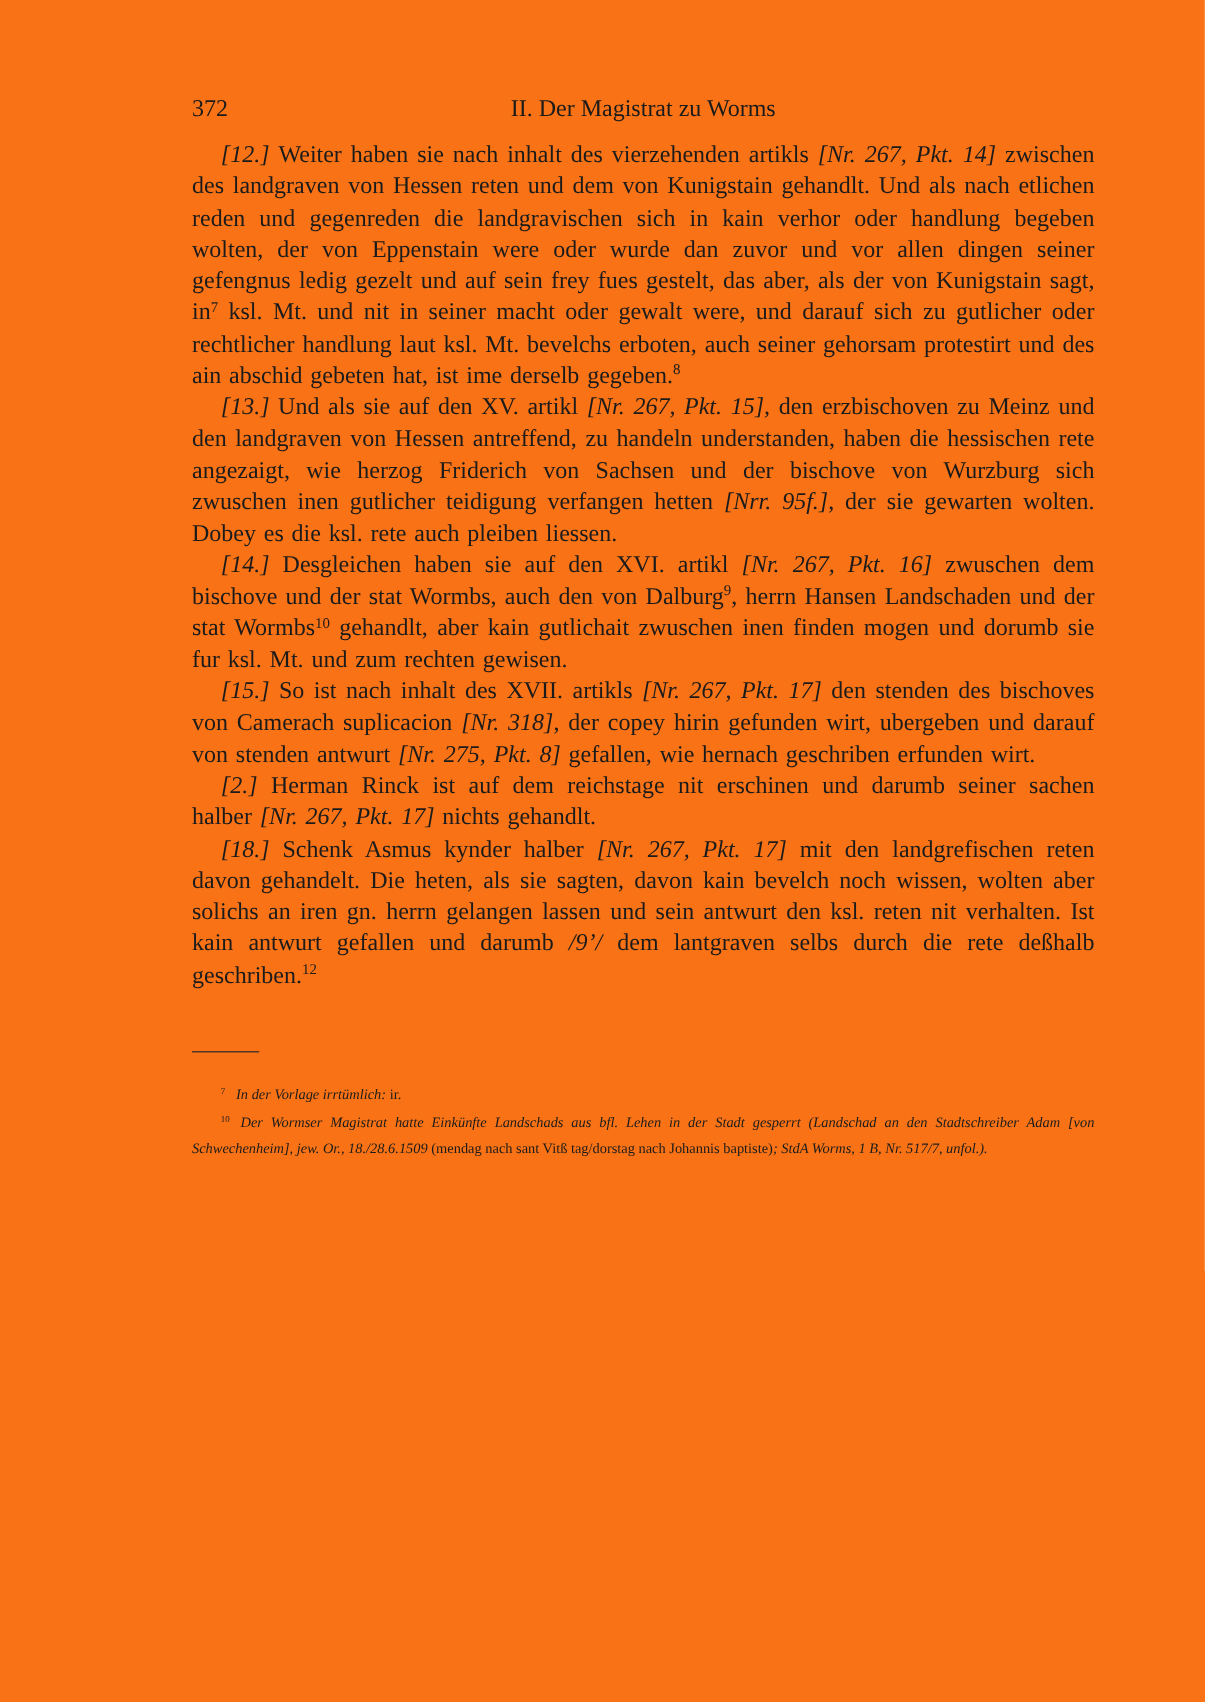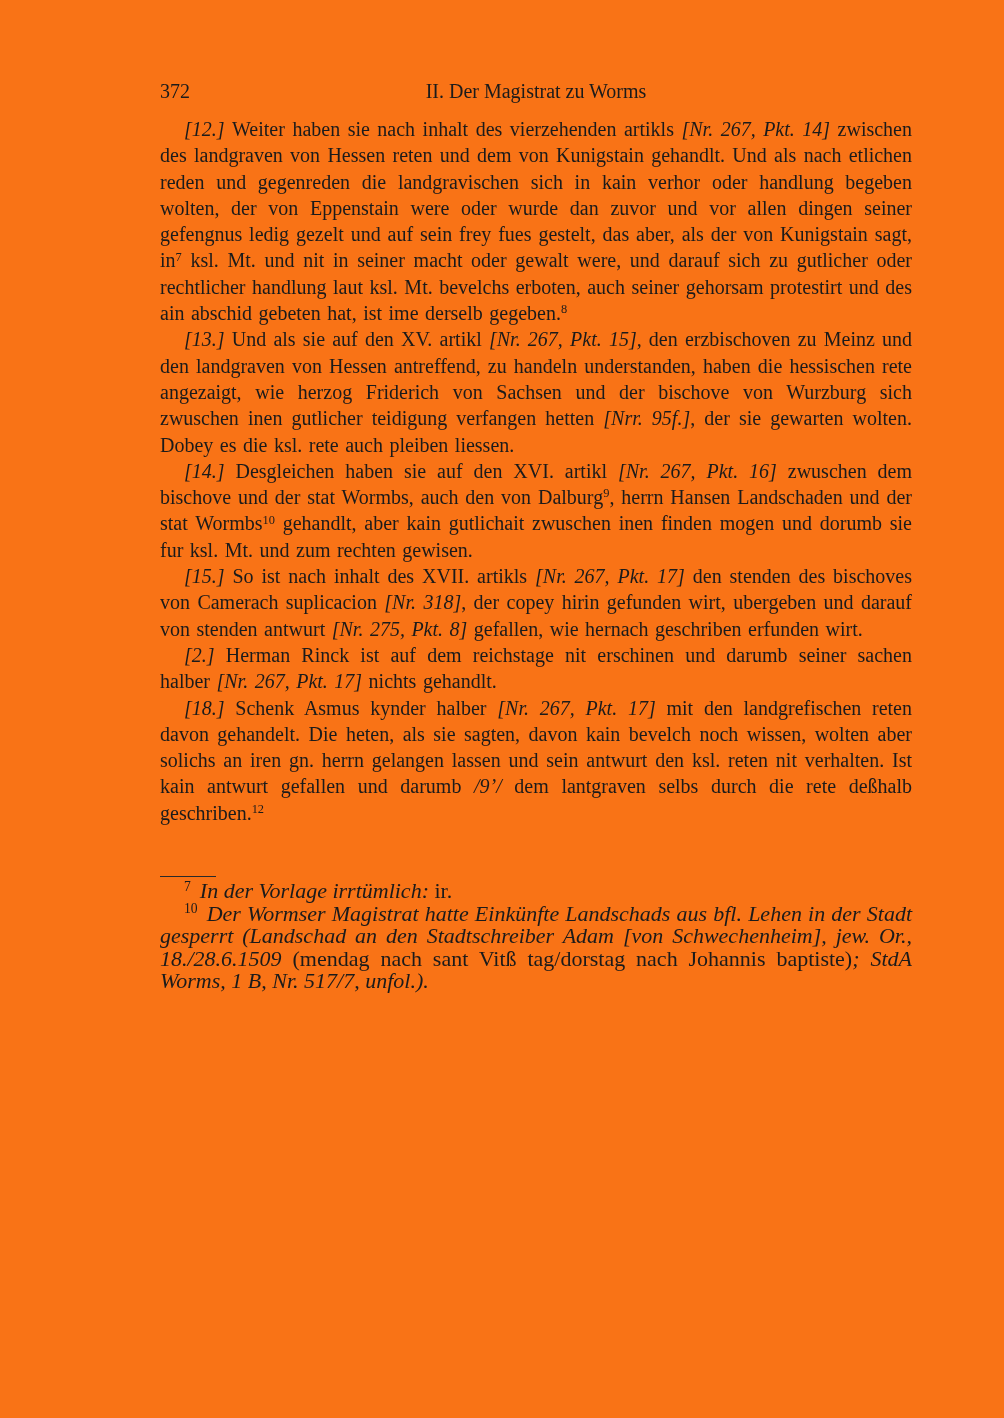--- a/index.html
+++ b/index.html
@@ -51,22 +51,22 @@
     vertical-align: baseline;
     position: relative;
     top: -0.55em;
   }
   .footnote-rule {
     margin-top: 50px;
     width: 56px;
     border-top: 1.6px solid #2a2a2a;
   }
   .footnotes {
-    margin-top: 3px;
-    font-size: 22px;
+    margin-top: 24px;
+    font-size: 12px;
     line-height: 22.6px;
   }
   .footnote {
     margin: 0;
     text-indent: 24px;
     text-align: justify;
   }
   sup.fn-num { margin-right: 9px; }
 </style>
 </head>

